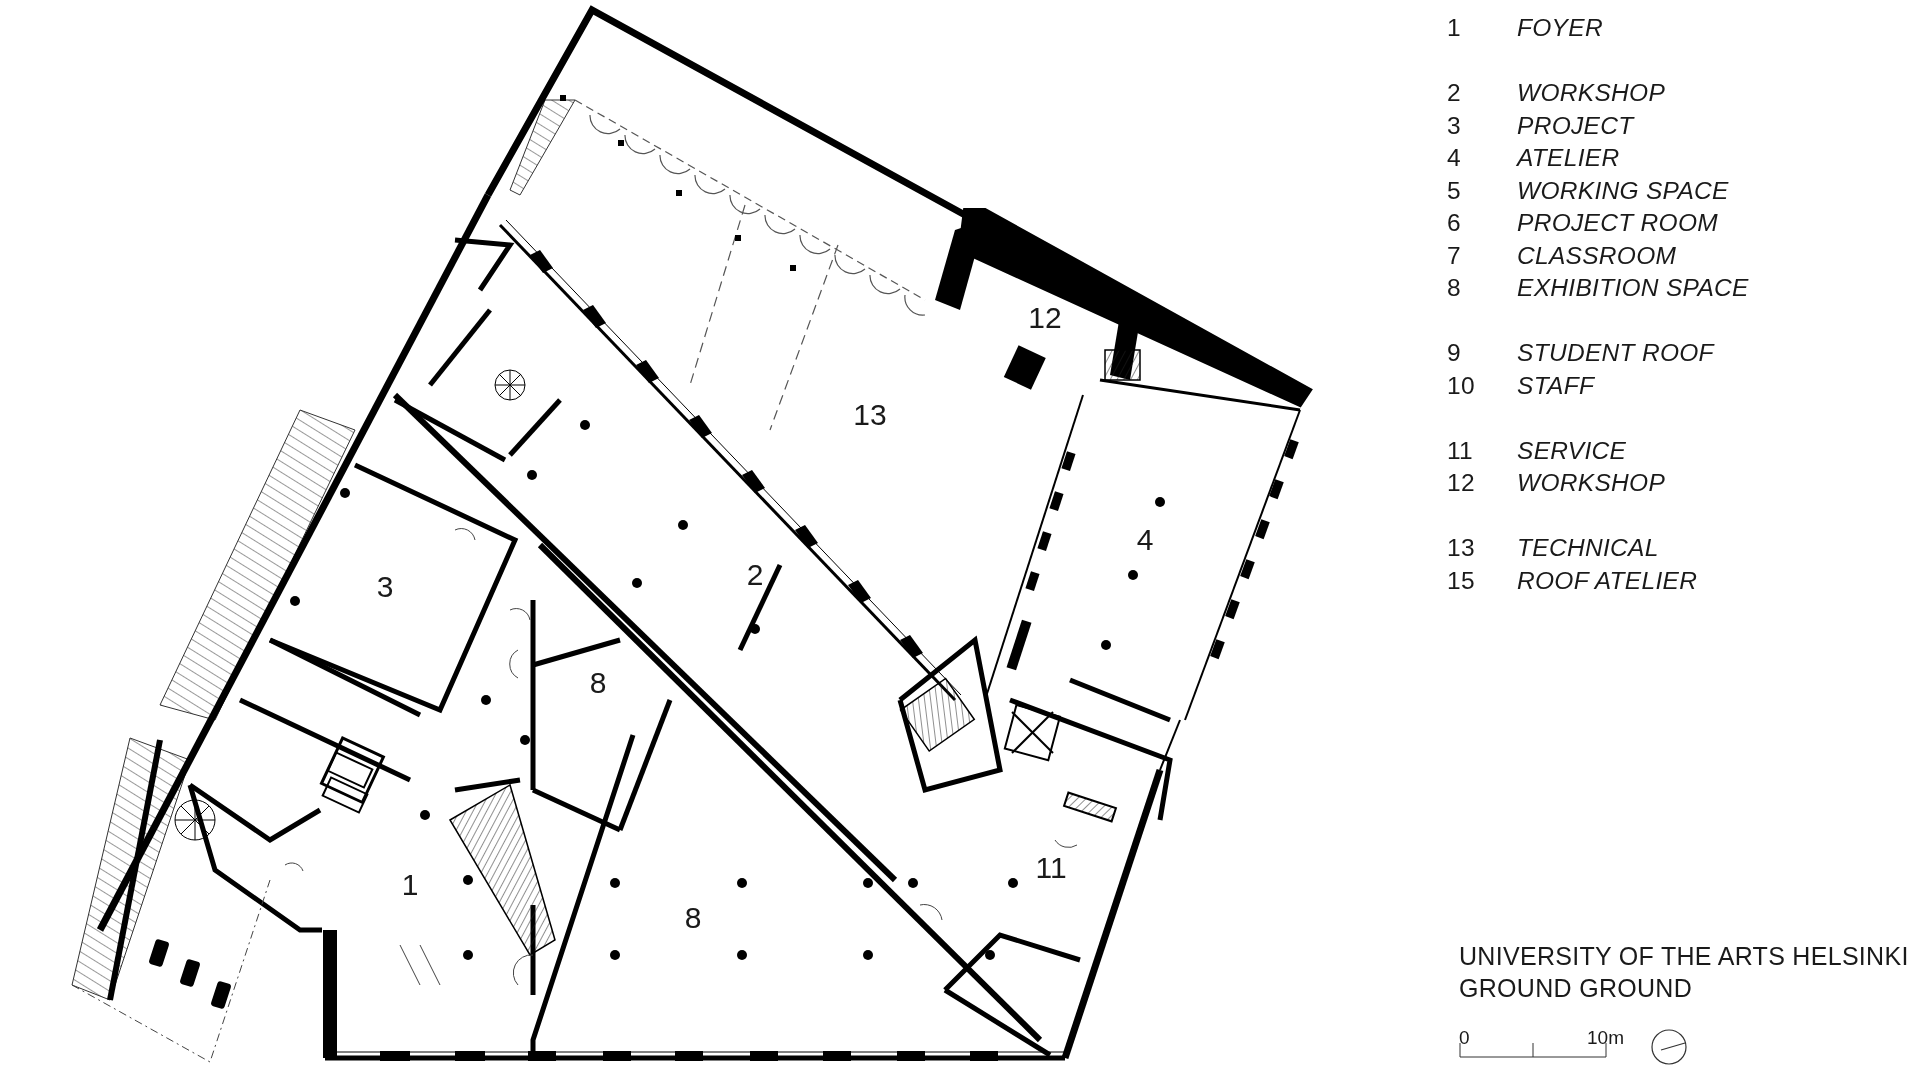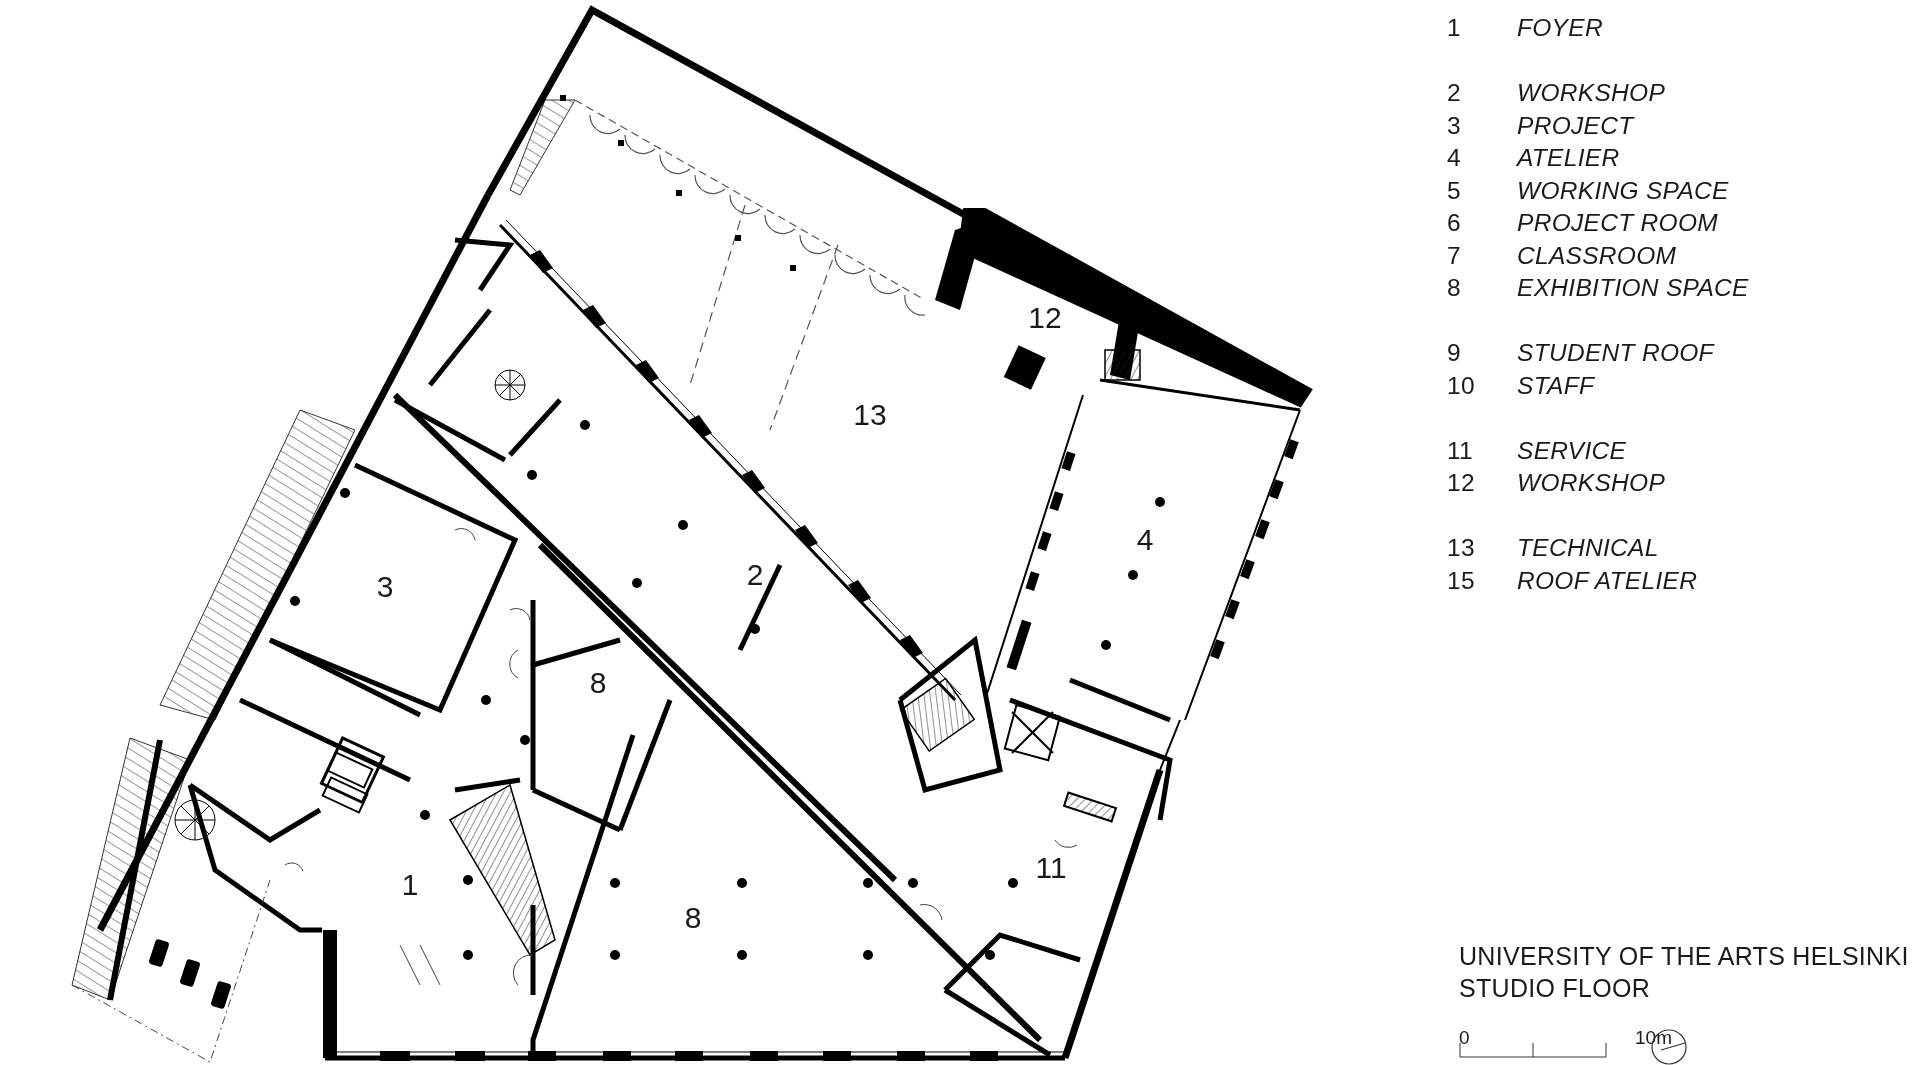--- a/index.html
+++ b/index.html
@@ -9,21 +9,21 @@
   .room-label { position:absolute; font-size:30px; font-weight:400; color:#1a1a1a;
                 transform:translate(-50%,-50%); line-height:1; }
   .legend { position:absolute; left:1447px; top:12px; }
   .legend-row { position:relative; height:32.5px; font-size:24.5px; line-height:32.5px; letter-spacing:0.3px; }
   .legend-row.gap { margin-top:32.5px; }
   .legend-num { position:absolute; left:0; }
   .legend-text { position:absolute; left:70px; white-space:nowrap;font-style:italic; }
   .title-block { position:absolute; left:1459px; top:940px; font-size:25px; line-height:32px; letter-spacing:0.3px; white-space:nowrap; }
   .scale { position:absolute; left:1459px; top:1027px; width:240px; height:40px; }
   .scale-zero { position:absolute; left:0; top:0; font-size:19px; }
-  .scale-ten { position:absolute; left:128px; top:0; font-size:19px;margin-left:48px; }
+  .scale-ten { position:absolute; left:128px; top:0; font-size:19px; }
   .scale svg { position:absolute; left:0; top:0; }
 </style>
 </head>
 <body>
 
 <svg id="plan" viewBox="0 0 1920 1065" xmlns="http://www.w3.org/2000/svg">
   <defs>
     <pattern id="hatch" patternUnits="userSpaceOnUse" width="9" height="9" patternTransform="rotate(-58)">
       <line x1="0" y1="0" x2="0" y2="9" stroke="#333" stroke-width="1"></line>
     </pattern>
@@ -301,21 +301,21 @@
       <span class="legend-text">TECHNICAL</span>
     </div>
   <div class="legend-row">
       <span class="legend-num">15</span>
       <span class="legend-text">ROOF ATELIER</span>
     </div>
 </div>
 
 <div class="title-block">
   <div>UNIVERSITY OF THE ARTS HELSINKI</div>
-  <div>STUDIO FLOOR</div>
+  <div>GROUND GROUND</div>
 </div>
 
 <div class="scale">
   <span class="scale-zero">0</span>
   <span class="scale-ten">10m</span>
   <svg width="240" height="40" viewBox="0 0 240 40">
     <polyline points="1,16 1,30 147,30 147,16" fill="none" stroke="#333" stroke-width="1"></polyline>
     <line x1="74" y1="16" x2="74" y2="30" stroke="#333" stroke-width="1"></line>
     <g>
       <circle cx="210" cy="20" r="17" fill="none" stroke="#333" stroke-width="1.2"></circle>

